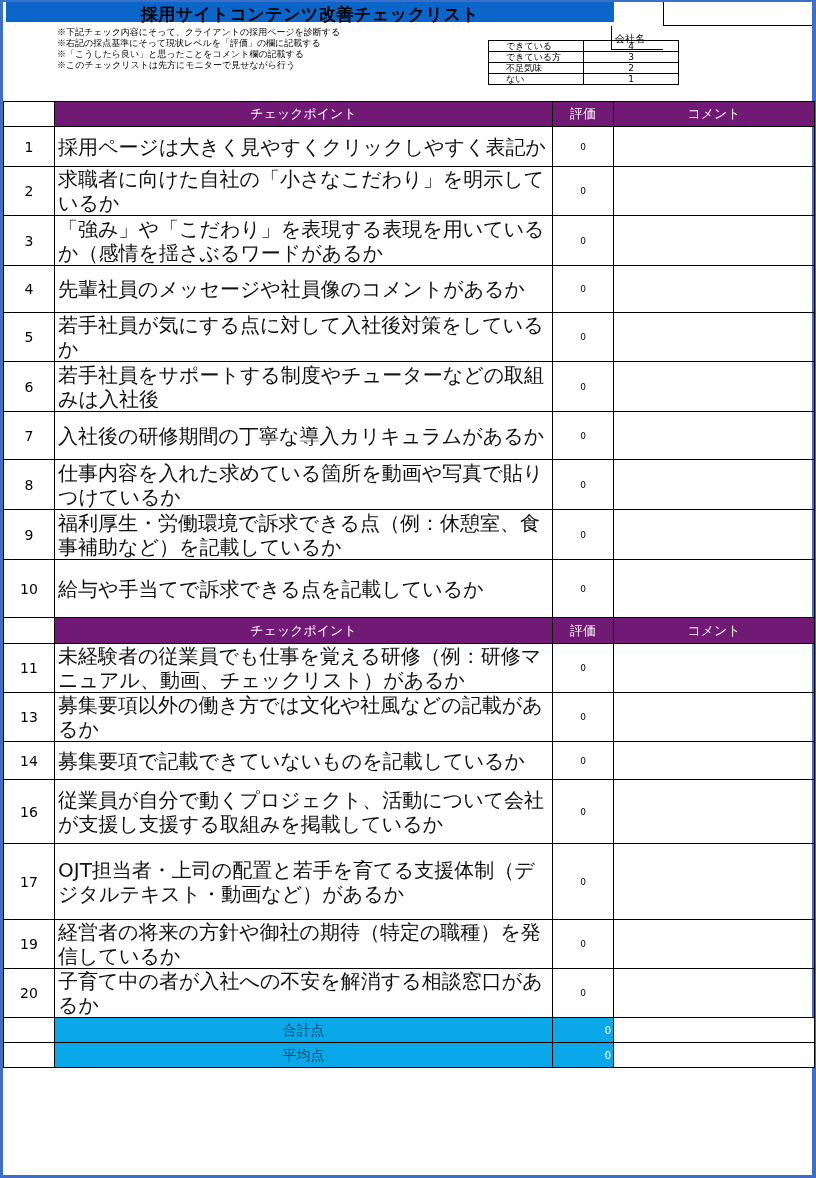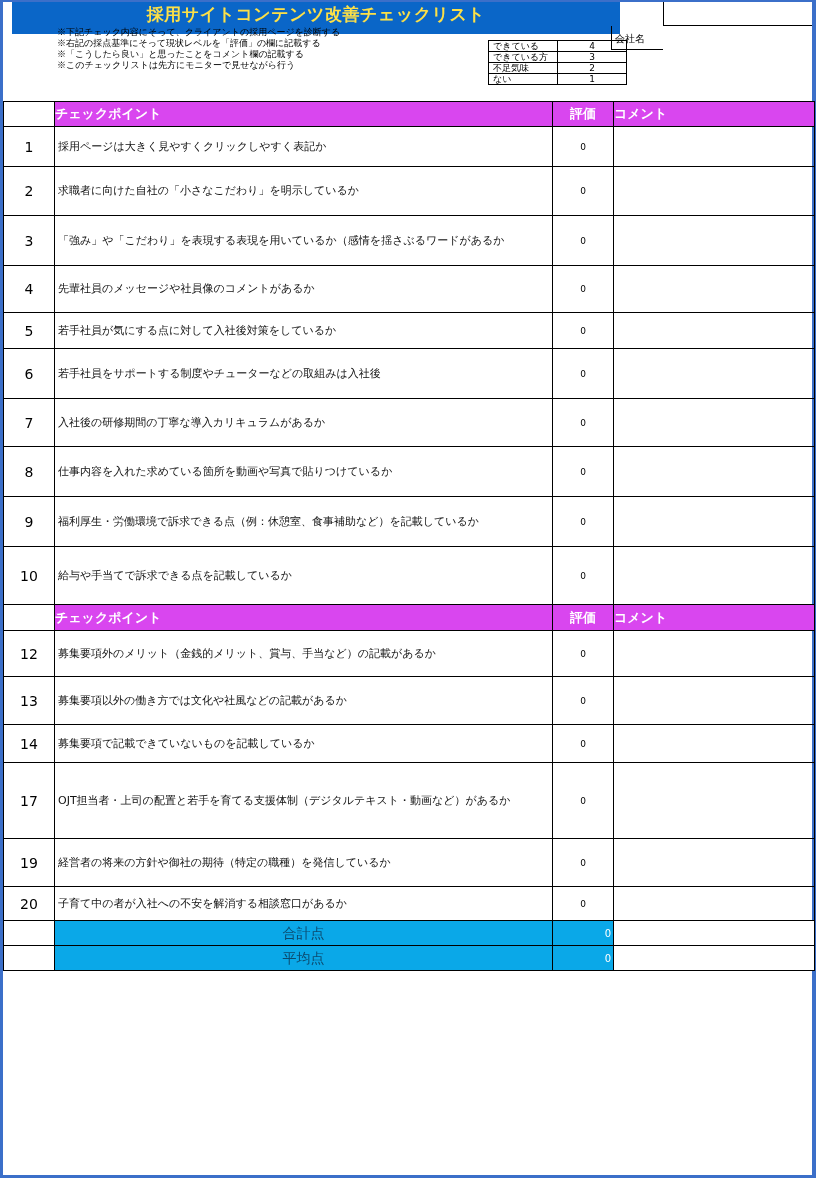--- a/index.html
+++ b/index.html
@@ -3,42 +3,42 @@
 <meta charset="utf-8">
 <style>
   html, body { margin:0; padding:0; }
   body { width:816px; height:1178px; background:#ffffff; position:relative; overflow:hidden;
          font-family:"DejaVu Sans", sans-serif; }
   .frame-left { position:absolute; left:0; top:0; width:3px; height:1178px; background:#3b6fc9; }
   .frame-right { position:absolute; right:0; top:0; width:4px; height:1178px; background:#3b6fc9; }
   .frame-bottom { position:absolute; left:0; bottom:0; width:816px; height:3px; background:#3b6fc9; }
   .frame-top { position:absolute; left:0; top:0; width:816px; height:2px; background:#3b6fc9; }
 
-  .title-bar { position:absolute; left:12px; top:2px; width:608px; height:32px; background:#0a66c8;
-               color:#fde047; font-weight:bold; font-size:17px; text-align:center; line-height:24px; letter-spacing:0.5px; }
+  .title-bar { position:absolute; left:6px; top:2px; width:608px; height:20px; background:#0a66c8;
+               color:#000000; font-weight:bold; font-size:17px; text-align:center; line-height:24px; letter-spacing:0.5px; }
   .company-label { position:absolute; left:611px; top:2px; width:52px; height:24px; border-left:1px solid #000;
                    border-bottom:1px solid #000; font-size:10px; line-height:26px; padding-left:3px; box-sizing:border-box; color:#000;margin-top:24px; }
   .company-value { position:absolute; left:663px; top:2px; width:149px; height:24px; border-left:1px solid #000;
                    border-bottom:1px solid #000; box-sizing:border-box; }
 
   .notes { position:absolute; left:57px; top:28px; font-size:9px; line-height:11px; color:#000;font-family:Liberation Mono, monospace; }
   .notes div { white-space:nowrap; }
 
   .scale { position:absolute; left:488px; top:40px; border-collapse:collapse; font-size:9px; }
-  .scale td { border:1px solid #000; height:10px; line-height:10px; padding:0 4px; }
+  .scale td { border:1px solid #000; height:10px; line-height:10px; padding:0 17px; }
   .scale td.lbl { width:60px; }
   .scale td.val { width:60px; text-align:center; }
 
   .grid { position:absolute; left:3px; top:101px; border-collapse:collapse; table-layout:fixed; }
   .grid td { border:1px solid #000; padding:0; box-sizing:border-box; }
   .c-num { width:51px; text-align:center; font-size:14px; }
-  .c-cp { width:498px; font-size:11px; line-height:24px; padding-left:3px !important; color:#111; }
+  .c-cp { width:498px; font-size:20px; line-height:24px; padding-left:3px !important; color:#111; }
   .c-ev { width:61px; text-align:center; font-size:9px; }
   .c-cm { width:201px; }
-  .hdr td.hg { background:#d946ef; color:#fff; font-weight:bold; font-size:13px; }
+  .hdr td.hg { background:#701a75; color:#fff; font-weight:normal; font-size:13px; text-align:center; }
   .hdr td.blank { background:#fff; }
   .sum td.sb { background:#0aa8e8; color:#0c4a6e; font-size:14px; text-align:center; }
   .sum td.sv { background:#0aa8e8; color:#fff; font-size:10px; text-align:right; padding-right:2px !important; }
   .sum td.wh { background:#fff; }
 </style>
 </head>
 <body>
 
 <div class="frame-top"></div>
 <div class="frame-left"></div>
@@ -144,35 +144,41 @@
     <td class="c-cp">給与や手当てで訴求できる点を記載しているか</td>
     <td class="c-ev">0</td>
     <td class="c-cm"></td>
   </tr>
   <tr class="hdr" style="height:26px">
     <td class="c-num blank"></td>
     <td class="c-cp hg" style="padding-left:0 !important">チェックポイント</td>
     <td class="c-ev hg" style="font-size:13px">評価</td>
     <td class="c-cm hg">コメント</td>
   </tr>
-  <tr style="height:46px">
-    <td class="c-num">12</td>
-    <td class="c-cp">募集要項外のメリット（金銭的メリット、賞与、手当など）の記載があるか</td>
+  <tr style="height:47px">
+    <td class="c-num">11</td>
+    <td class="c-cp">未経験者の従業員でも仕事を覚える研修（例：研修マニュアル、動画、チェックリスト）があるか</td>
     <td class="c-ev">0</td>
     <td class="c-cm"></td>
   </tr>
   <tr style="height:48px">
     <td class="c-num">13</td>
     <td class="c-cp">募集要項以外の働き方では文化や社風などの記載があるか</td>
     <td class="c-ev">0</td>
     <td class="c-cm"></td>
   </tr>
   <tr style="height:38px">
     <td class="c-num">14</td>
     <td class="c-cp">募集要項で記載できていないものを記載しているか</td>
+    <td class="c-ev">0</td>
+    <td class="c-cm"></td>
+  </tr>
+  <tr style="height:64px">
+    <td class="c-num">16</td>
+    <td class="c-cp">従業員が自分で動くプロジェクト、活動について会社が支援し支援する取組みを掲載しているか</td>
     <td class="c-ev">0</td>
     <td class="c-cm"></td>
   </tr>
   <tr style="height:76px">
     <td class="c-num">17</td>
     <td class="c-cp">OJT担当者・上司の配置と若手を育てる支援体制（デジタルテキスト・動画など）があるか</td>
     <td class="c-ev">0</td>
     <td class="c-cm"></td>
   </tr>
   <tr style="height:48px">

